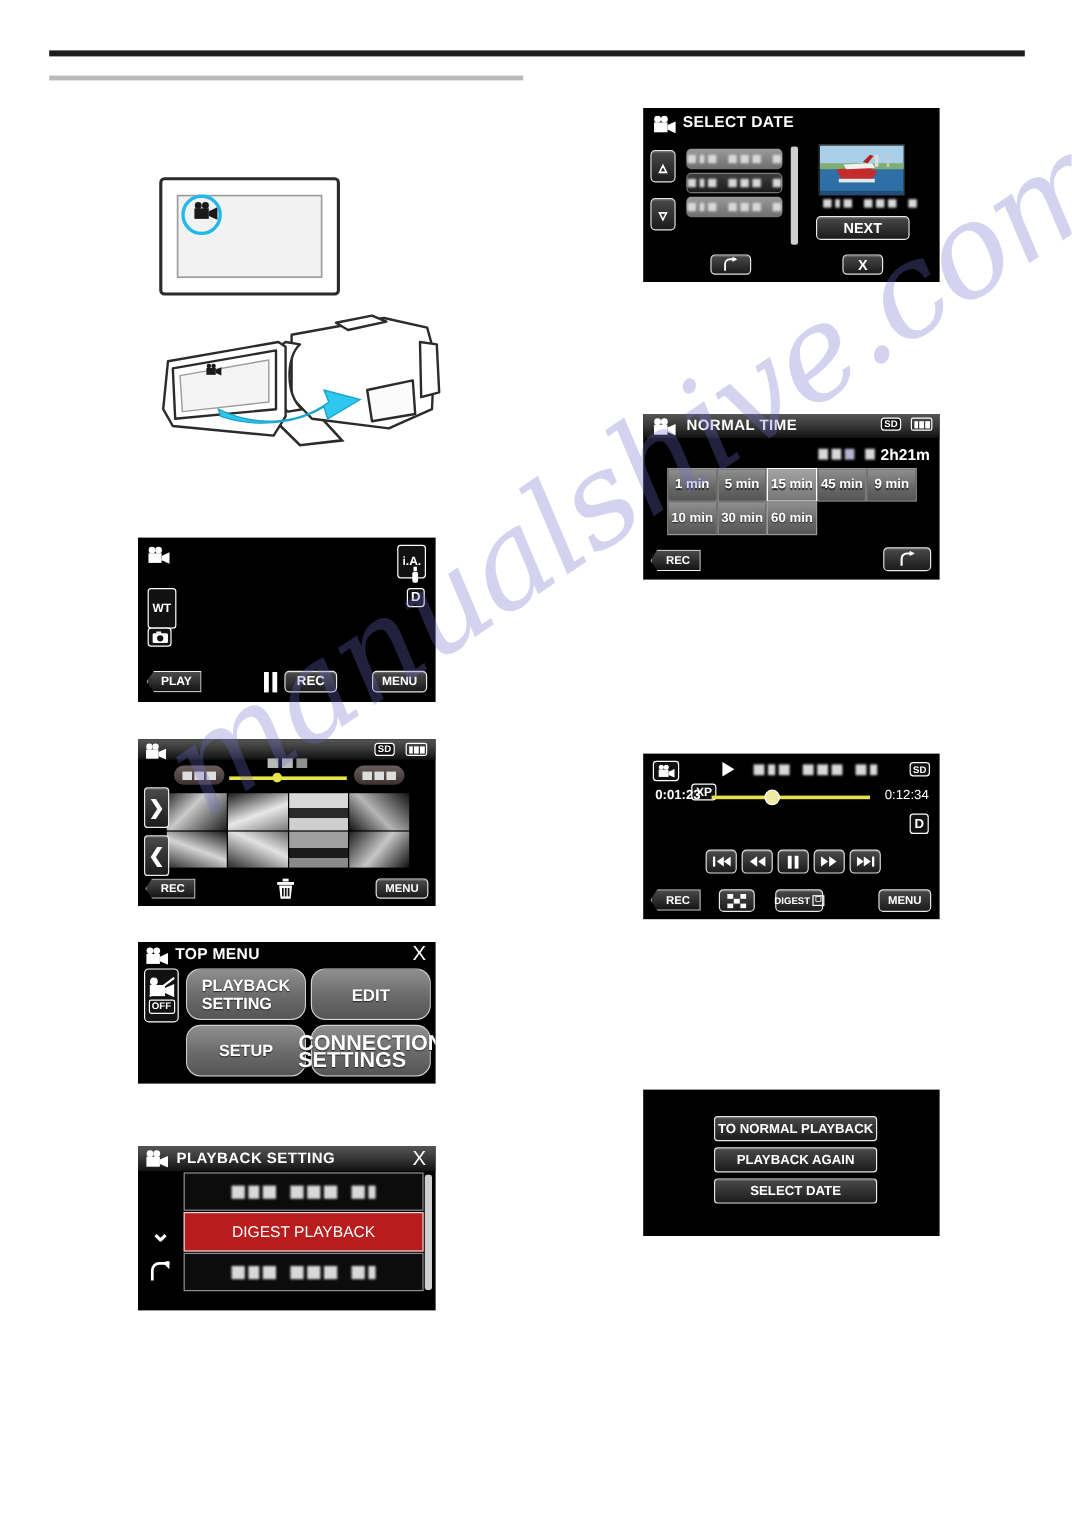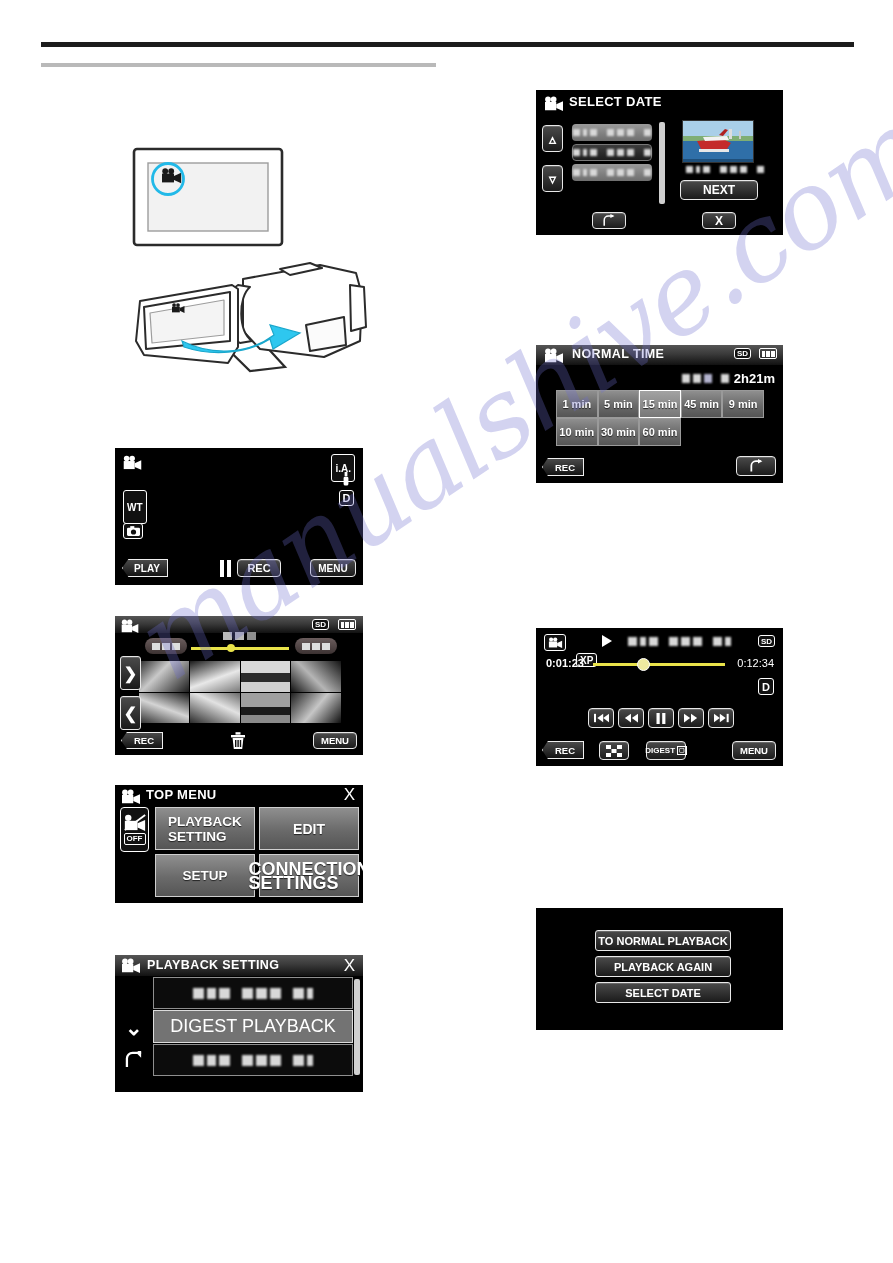--- a/index.html
+++ b/index.html
@@ -51,21 +51,21 @@
   .btn {
     display:flex; align-items:center; justify-content:center;
     background: linear-gradient(to bottom,#4a4a4a,#1b1b1b);
     border:1.3px solid #e8e8e8; border-radius:4px;
     color:#fff; font-weight:700; text-align:center;
     box-shadow: inset 0 1px 0 rgba(255,255,255,.18);
   }
   .btn-grey {
     display:flex; align-items:center; justify-content:center;
     background: linear-gradient(to bottom,#8f8f8f,#6a6a6a 55%,#555);
-    border:1.2px solid #cfcfcf; border-radius:0;
+    border:1.2px solid #cfcfcf; border-radius:12px;
     color:#fff; font-weight:700; text-shadow:0 1px 1px #222;
   }
   .tag {
     display:inline-flex; align-items:center; justify-content:center;
     border:1.4px solid #fff; border-radius:3px;
     background:#111; color:#fff; font-weight:700;
   }
   .chev-btn {
     position:relative; display:flex; align-items:center; justify-content:center;
     background: linear-gradient(to bottom,#4a4a4a,#141414);
@@ -303,21 +303,21 @@
           <i style="width:11px;height:11px;"></i>
         <i style="width:6px;height:11px;background:transparent;"></i>
         <i style="width:11px;height:11px;"></i>
           <i style="width:11px;height:11px;"></i>
           <i style="width:11px;height:11px;"></i>
         <i style="width:6px;height:11px;background:transparent;"></i>
         <i style="width:11px;height:11px;"></i>
           <i style="width:6px;height:11px;"></i>
       </div>
     </div>
-    <div style="position:absolute;left:38px;top:55px;width:200px;height:33px;border:1.6px solid #dcdcdc;background:#737373;display:flex;align-items:center;justify-content:center;font-size:18px;">DIGEST PLAYBACK</div>
+    <div style="position:absolute;left:38px;top:55px;width:200px;height:33px;border:1.6px solid #dcdcdc;background:#b91c1c;display:flex;align-items:center;justify-content:center;font-size:13px;">DIGEST PLAYBACK</div>
     <div style="position:absolute;left:38px;top:89px;width:200px;height:32px;border:1.4px solid #8f8f8f;background:#0c0c0c;display:flex;align-items:center;justify-content:center;">
       <div class="blurbar">
         <i style="width:11px;height:11px;"></i>
           <i style="width:9px;height:11px;"></i>
           <i style="width:11px;height:11px;"></i>
         <i style="width:6px;height:11px;background:transparent;"></i>
         <i style="width:11px;height:11px;"></i>
           <i style="width:11px;height:11px;"></i>
           <i style="width:11px;height:11px;"></i>
         <i style="width:6px;height:11px;background:transparent;"></i>

